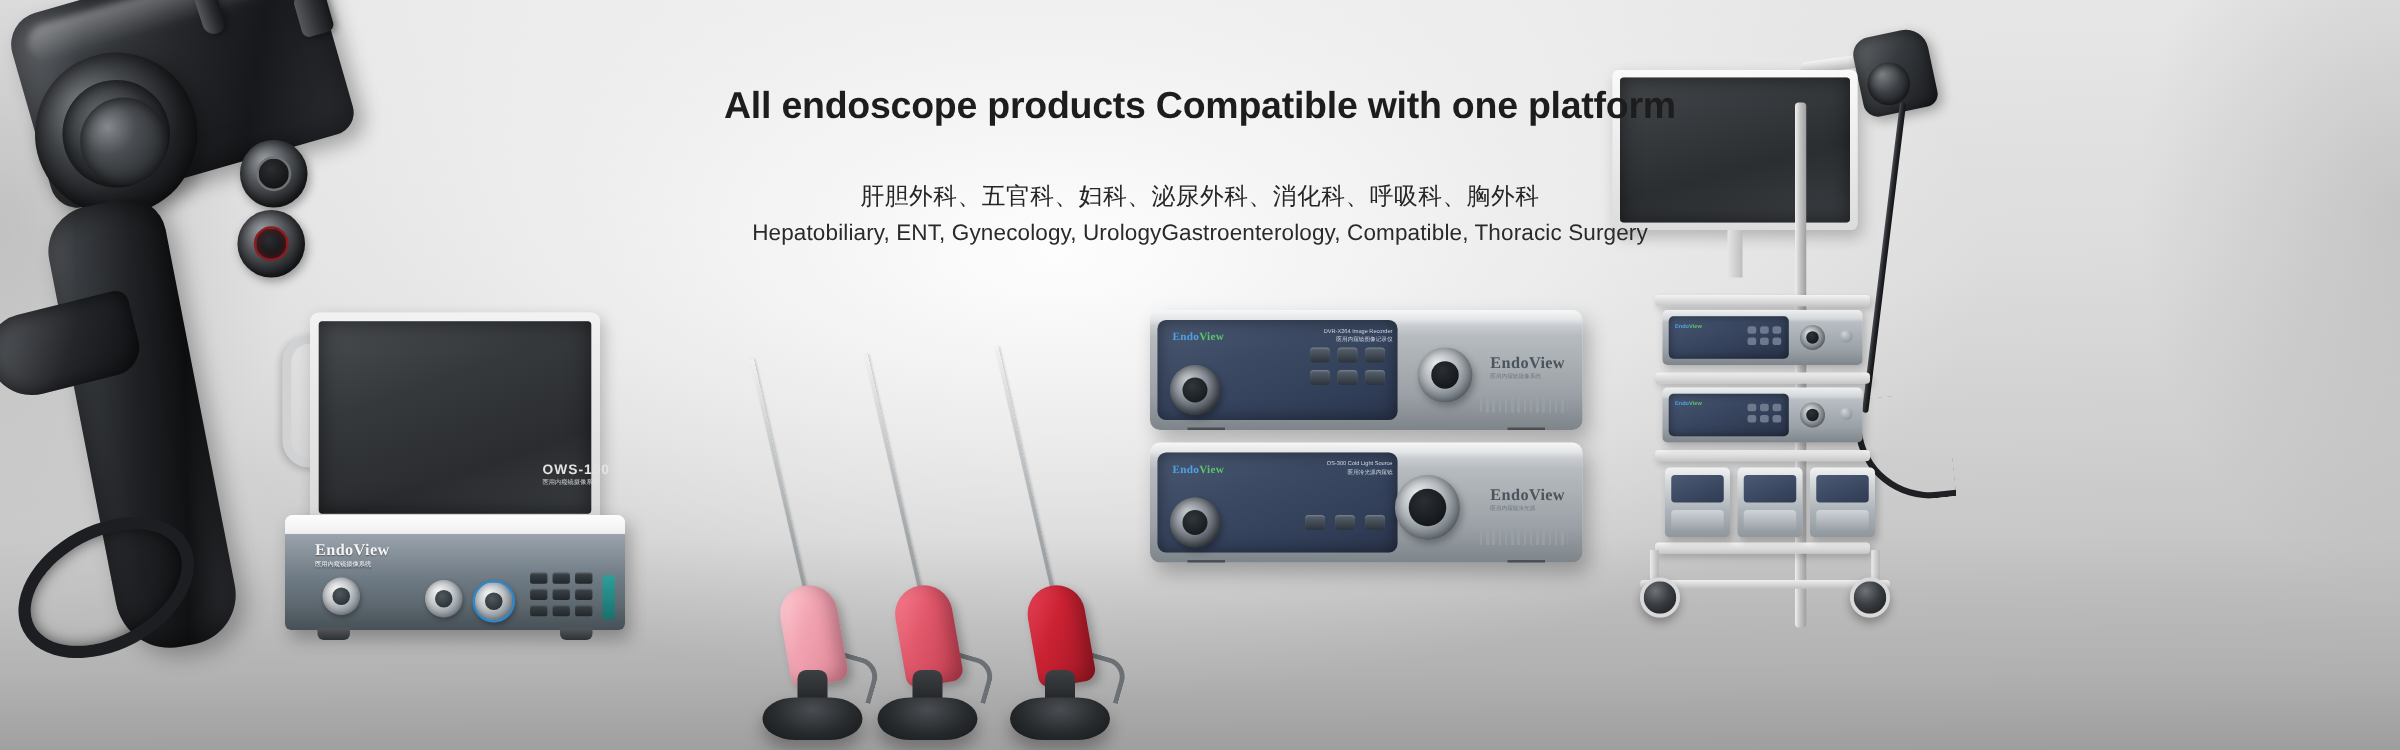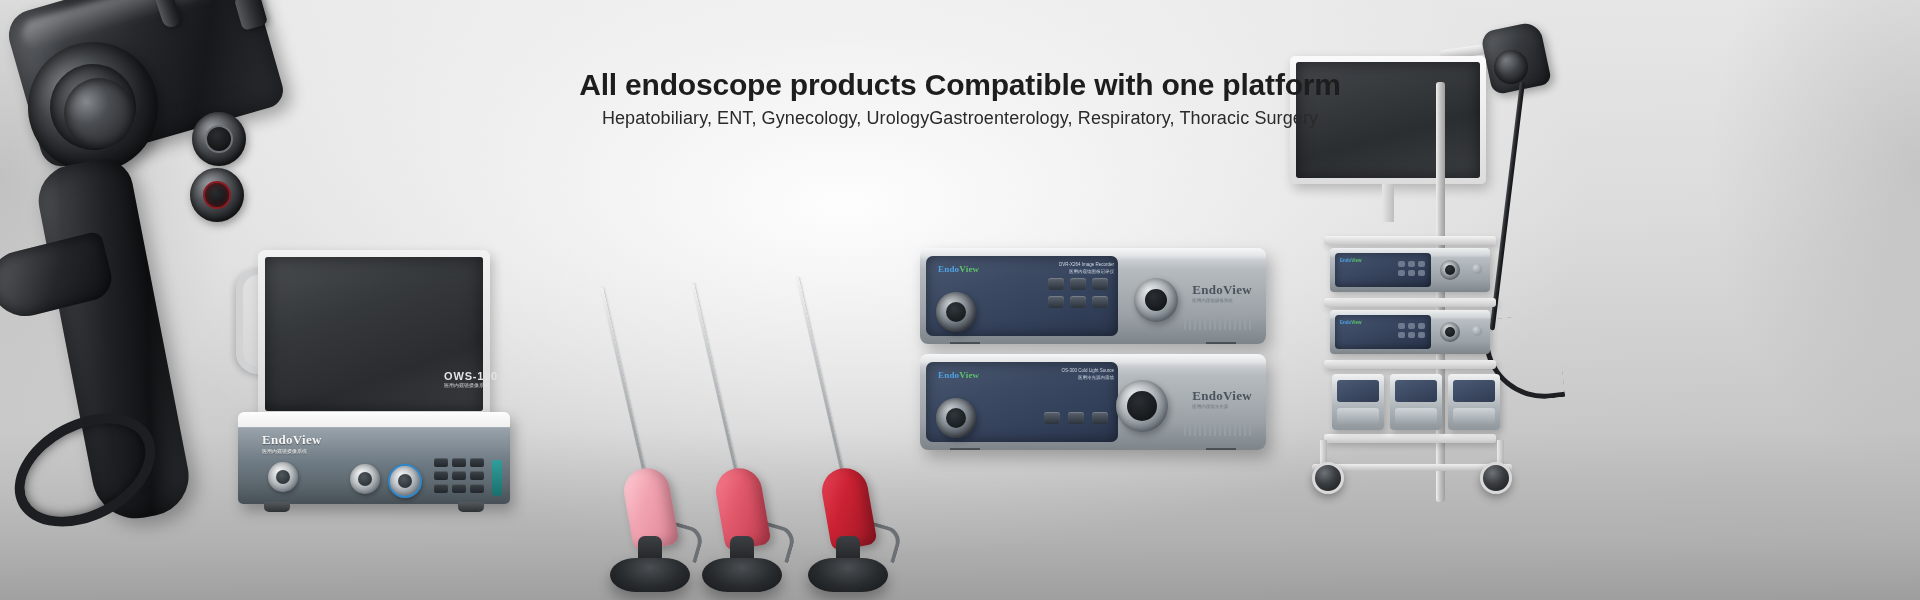--- a/index.html
+++ b/index.html
@@ -151,21 +151,21 @@
   .sb-tip {
     position:absolute; left: 30px; top: 440px; width: 130px; height: 80px;
     border: 10px solid #1c1e21;
     border-radius: 50%;
     transform: rotate(-28deg);
     box-shadow: inset 0 0 12px rgba(0,0,0,.6);
     background: transparent;
   }
 
   
-  #workstation { left: 230px; top: 250px; width: 290px; height: 260px; z-index: 25; }
+  #workstation { left: 220px; top: 250px; width: 290px; height: 260px; z-index: 25; }
   .ws-bezel {
     position:absolute; left: 28px; top: 0; width: 232px; height: 168px;
     background: linear-gradient(180deg,#f2f2f2,#d9d9d9);
     border-radius: 7px;
     box-shadow: 3px 5px 12px rgba(0,0,0,.22);
     padding: 7px;
     box-sizing: border-box;
   }
   .ws-screen {
     width:100%; height:100%;
@@ -384,21 +384,22 @@
 </head>
 <body>
 
 <div class="banner">
 
   <div class="corner-dark-l"></div>
   <div class="corner-dark-r"></div>
 
   <div class="text-block">
     <p class="subhead">All endoscope products Compatible with one platform</p>
-    <p class="spec-en">Hepatobiliary, ENT, Gynecology, UrologyGastroenterology, Respiratory, Thoracic Surgery</p>
+    <p class="spec-cn">肝胆外科、五官科、妇科、泌尿外科、消化科、呼吸科、胸外科</p>
+    <p class="spec-en">Hepatobiliary, ENT, Gynecology, UrologyGastroenterology, Compatible, Thoracic Surgery</p>
   </div>
 
   <div class="product" id="scope-body">
     <div class="sb-head"></div>
     <div class="sb-lever" id="sb-lever-a"></div>
     <div class="sb-lever" id="sb-lever-b"></div>
     <div class="sb-knob-big"></div>
     <div class="sb-knob-small"></div>
     <div class="sb-port" id="sb-port-a">
         <span class="ring"></span>

